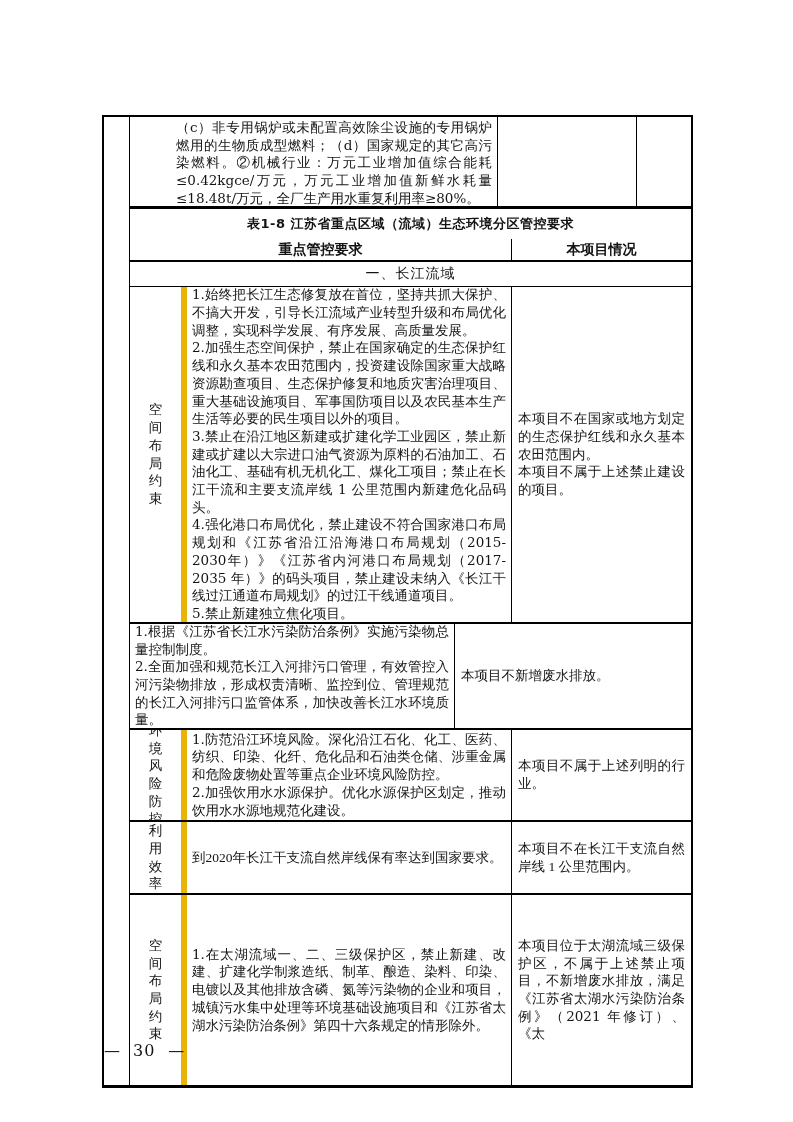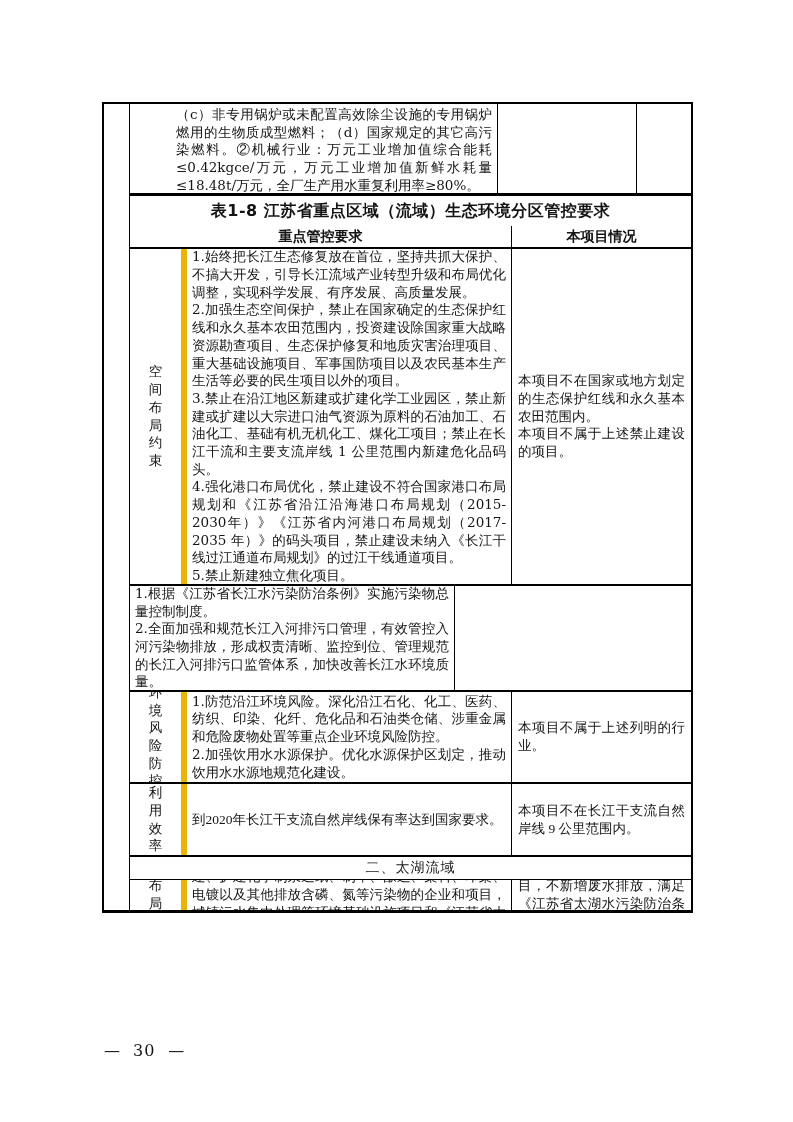--- a/index.html
+++ b/index.html
@@ -6,21 +6,21 @@
   html,body { background:#ffffff; }
   body {
     width:793px; height:1122px;
     font-family:"DejaVu Serif","Liberation Serif",serif;
     color:#141414;
   }
   .sheet { position:relative; width:793px; height:1122px; background:#ffffff; overflow:hidden; }
 
   
   .outer {
-    position:absolute; left:102px; top:102px; width:591px; height:811px;
+    position:absolute; left:102px; top:115px; width:591px; height:973px;
     border:2px solid #000; border-bottom-width:3px;
   }
   
   .inner {
     position:absolute; left:25px; top:0; right:0; bottom:0;
     border-left:1px solid #000;
     display:flex; flex-direction:column;
     font-size:13.5px; line-height:17.7px;
   }
 
@@ -36,21 +36,21 @@
   .co-text  { width:328px; border-left:1px solid #000; border-right:1px solid #000;
               align-items:flex-start; padding:2px 5px 0 6px; text-align:justify; }
   .co-mid   { width:139px; border-right:1px solid #000; }
   .co-tail  { flex:1; }
 
   
   .titleRow {
     height:30px; border-bottom-width:3px;
     display:flex; align-items:center; justify-content:center;
     font-family:"DejaVu Sans","Liberation Sans",sans-serif;
-    font-weight:bold; font-size:16px; letter-spacing:0.5px;
+    font-weight:bold; font-size:13px; letter-spacing:0.5px;
   }
 
   
   .headerRow { height:23px; font-family:"DejaVu Sans","Liberation Sans",sans-serif; font-weight:bold; font-size:14px;justify-content:flex-end; }
   .h1 { width:382px; justify-content:center; border-right:1px solid #000; }
   .h2 { flex:1; justify-content:center; }
 
   
   .sectionRow { height:25px; border-bottom-width:1px;
     display:flex; align-items:center; justify-content:center; font-size:14px; letter-spacing:1px; }
@@ -93,20 +93,21 @@
         <div class="cell co-tail"></div>
       </div>
 
       <div class="titleRow">表1-8  江苏省重点区域（流域）生态环境分区管控要求</div>
 
       <div class="row headerRow">
         <div class="cell h1">重点管控要求</div>
         <div class="cell h2">本项目情况</div>
       </div>
 
+      <div class="row sectionRow">一、长江流域</div>
 
       <div class="row data r1">
         <div class="cell d-label">
           <div class="txt">空间布局约束</div>
         </div>
         <div class="cell d-req">
           <div class="txt">1.始终把长江生态修复放在首位，坚持共抓大保护、不搞大开发，引导长江流域产业转型升级和布局优化调整，实现科学发展、有序发展、高质量发展。
 2.加强生态空间保护，禁止在国家确定的生态保护红线和永久基本农田范围内，投资建设除国家重大战略资源勘查项目、生态保护修复和地质灾害治理项目、重大基础设施项目、军事国防项目以及农民基本生产生活等必要的民生项目以外的项目。
 3.禁止在沿江地区新建或扩建化学工业园区，禁止新建或扩建以大宗进口油气资源为原料的石油加工、石油化工、基础有机无机化工、煤化工项目；禁止在长江干流和主要支流岸线 1 公里范围内新建危化品码头。
 4.强化港口布局优化，禁止建设不符合国家港口布局规划和《江苏省沿江沿海港口布局规划（2015-2030年）》《江苏省内河港口布局规划（2017-2035 年）》的码头项目，禁止建设未纳入《长江干线过江通道布局规划》的过江干线通道项目。
@@ -115,20 +116,23 @@
         <div class="cell d-sit">
           <div class="txt">本项目不在国家或地方划定的生态保护红线和永久基本农田范围内。
 本项目不属于上述禁止建设的项目。</div>
         </div>
       </div>
 
       <div class="row data r2">
         <div class="cell d-req">
           <div class="txt">1.根据《江苏省长江水污染防治条例》实施污染物总量控制制度。
 2.全面加强和规范长江入河排污口管理，有效管控入河污染物排放，形成权责清晰、监控到位、管理规范的长江入河排污口监管体系，加快改善长江水环境质量。</div>
+        </div>
+        <div class="cell d-sit">
+          <div class="txt">本项目不新增废水排放。</div>
         </div>
       </div>
 
       <div class="row data r3">
         <div class="cell d-label">
           <div class="txt">环境风险防控</div>
         </div>
         <div class="cell d-req">
           <div class="txt">1.防范沿江环境风险。深化沿江石化、化工、医药、纺织、印染、化纤、危化品和石油类仓储、涉重金属和危险废物处置等重点企业环境风险防控。
 2.加强饮用水水源保护。优化水源保护区划定，推动饮用水水源地规范化建设。</div>
@@ -139,25 +143,24 @@
       </div>
 
       <div class="row data r4">
         <div class="cell d-label">
           <div class="txt">资源利用效率要求</div>
         </div>
         <div class="cell d-req">
           <div class="txt">到2020年长江干支流自然岸线保有率达到国家要求。</div>
         </div>
         <div class="cell d-sit">
-          <div class="txt">本项目不在长江干支流自然岸线 9 公里范围内。</div>
+          <div class="txt">本项目不在长江干支流自然岸线 1 公里范围内。</div>
         </div>
       </div>
 
-      <div class="row sectionRow s2">二、太湖流域</div>
 
       <div class="row data r5">
         <div class="cell d-label">
           <div class="txt">空间布局约束</div>
         </div>
         <div class="cell d-req">
           <div class="txt">1.在太湖流域一、二、三级保护区，禁止新建、改建、扩建化学制浆造纸、制革、酿造、染料、印染、电镀以及其他排放含磷、氮等污染物的企业和项目，城镇污水集中处理等环境基础设施项目和《江苏省太湖水污染防治条例》第四十六条规定的情形除外。</div>
         </div>
         <div class="cell d-sit">
           <div class="txt">本项目位于太湖流域三级保护区，不属于上述禁止项目，不新增废水排放，满足《江苏省太湖水污染防治条例》（2021 年修订）、《太</div>

